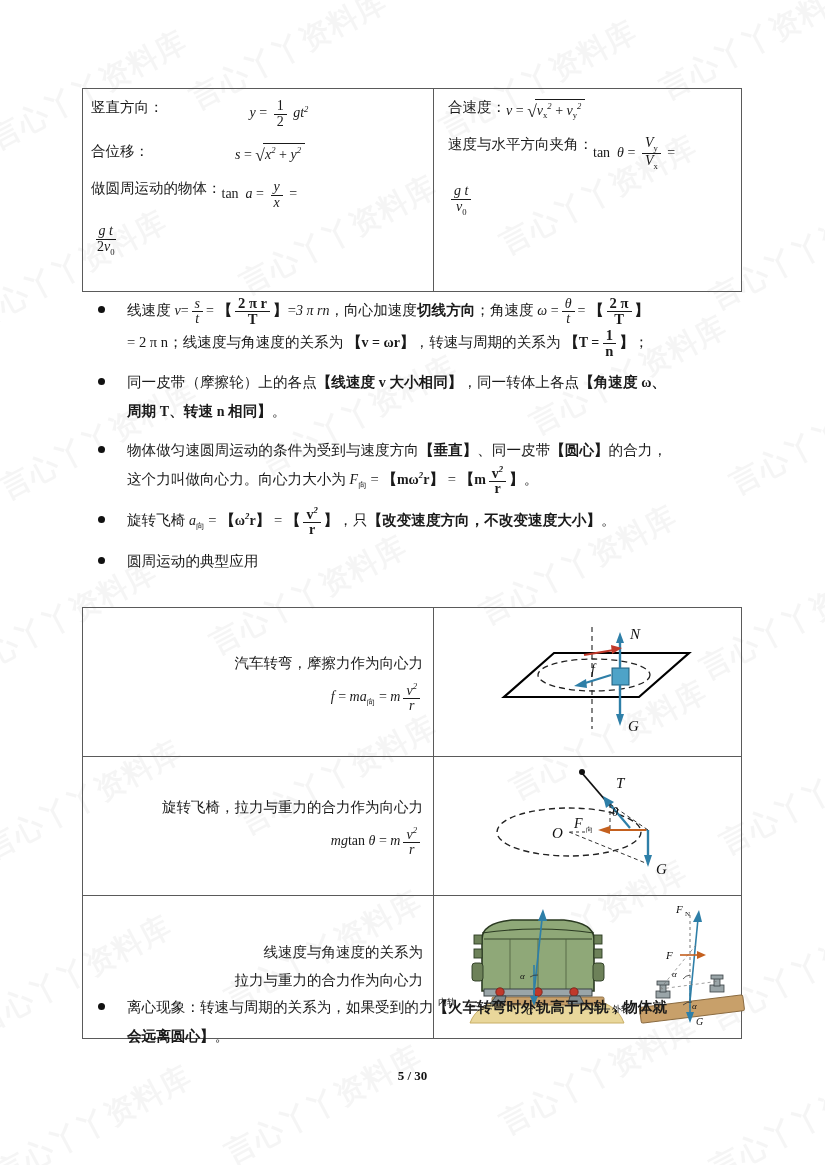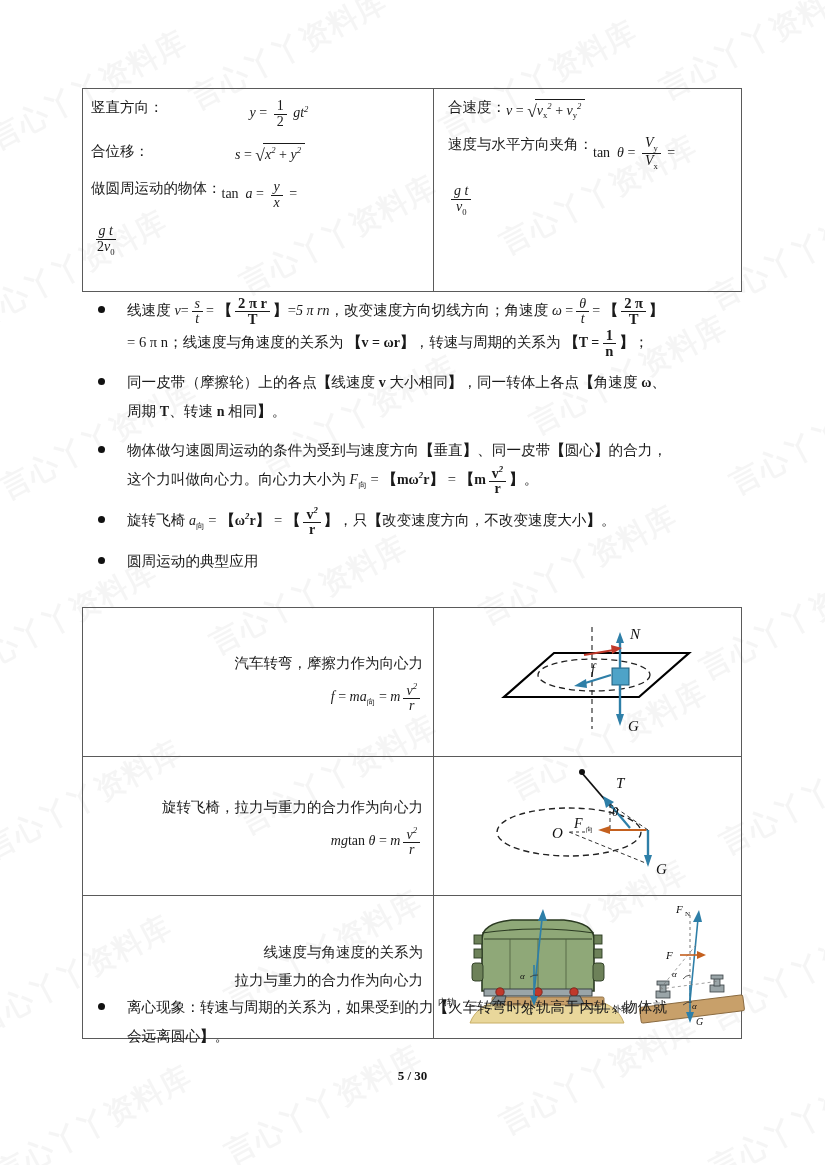--- a/index.html
+++ b/index.html
@@ -123,21 +123,21 @@
     border-radius: 50%;
     background: #111;
     margin: 10px 22px 0 16px;
   }
   .bullet-body {
     flex: 1 1 auto;
     font-size: 14.6px;
     line-height: 2.0;
     text-align: justify;
   }
-  .bold-cn { font-weight: 400; }
+  .bold-cn { font-weight: 700; }
 
   
   #app-table {
     position: absolute;
     left: 82px;
     top: 607px;
     width: 660px;
   }
   #app-table td.text-cell {
     width: 330px;
@@ -318,32 +318,32 @@
         <div class="bullet-body">
           <span>线速度</span>
           <span class="fmath">
             <span>v</span><span class="upright">=</span><span class="frac">
                 <span class="num">s</span>
                 <span class="den">t</span>
               </span><span class="upright">=</span>
           </span><span class="bk">【</span><span class="frac">
               <span class="num bk">2 π r</span>
               <span class="den bk">T</span>
-            </span><span class="bk">】</span><span class="upright">=</span><span class="fmath">5 π rn</span><span>，改变速度方向</span><span class="bold-cn">切线方向</span><span>；角速度</span>
+            </span><span class="bk">】</span><span class="upright">=</span><span class="fmath">3 π rn</span><span>，向心加速度</span><span class="bold-cn">切线方向</span><span>；角速度</span>
           <span class="fmath">
             <span>ω</span> <span class="upright">=</span><span class="frac">
                 <span class="num">θ</span>
                 <span class="den">t</span>
               </span><span class="upright">=</span>
           </span><span class="bk">【</span><span class="frac">
               <span class="num bk">2 π</span>
               <span class="den bk">T</span>
             </span><span class="bk">】</span>
           <br>
-          <span>= 6 π n；线速度与角速度的关系为</span>
+          <span>= 2 π n；线速度与角速度的关系为</span>
           <span class="bk">【</span><span class="fmath bk">v = ωr</span><span class="bk">】</span><span>，转速与周期的关系为</span>
           <span class="bk">【</span><span class="fmath bk">T =</span><span class="frac">
               <span class="num bk">1</span>
               <span class="den bk">n</span>
             </span><span class="bk">】</span><span>；</span>
         </div>
       </div>
 
       <div class="bullet">
         <span class="bullet-dot"></span>

